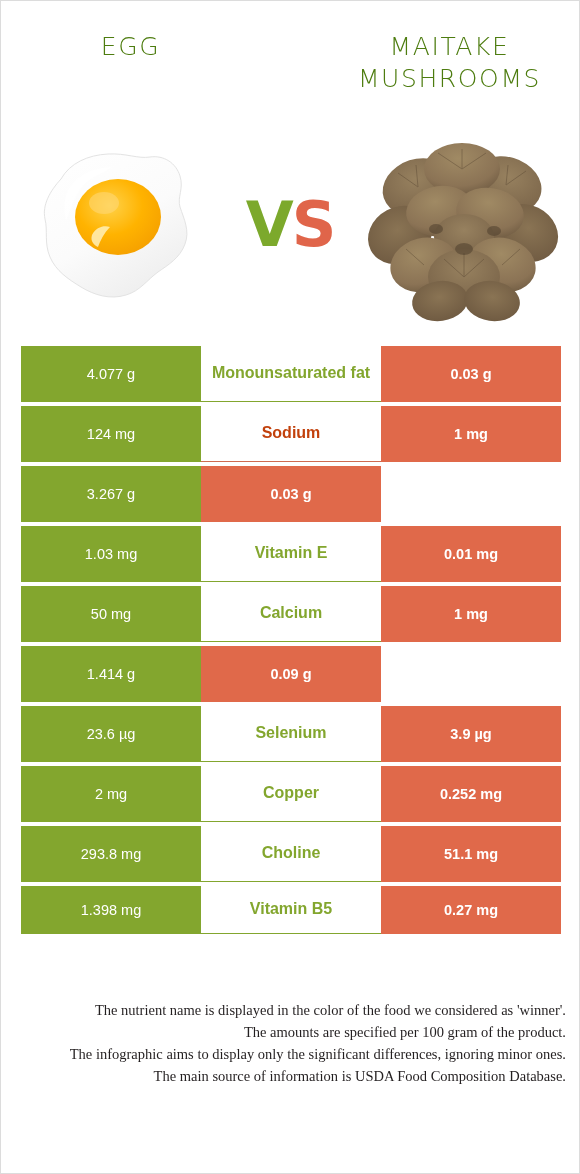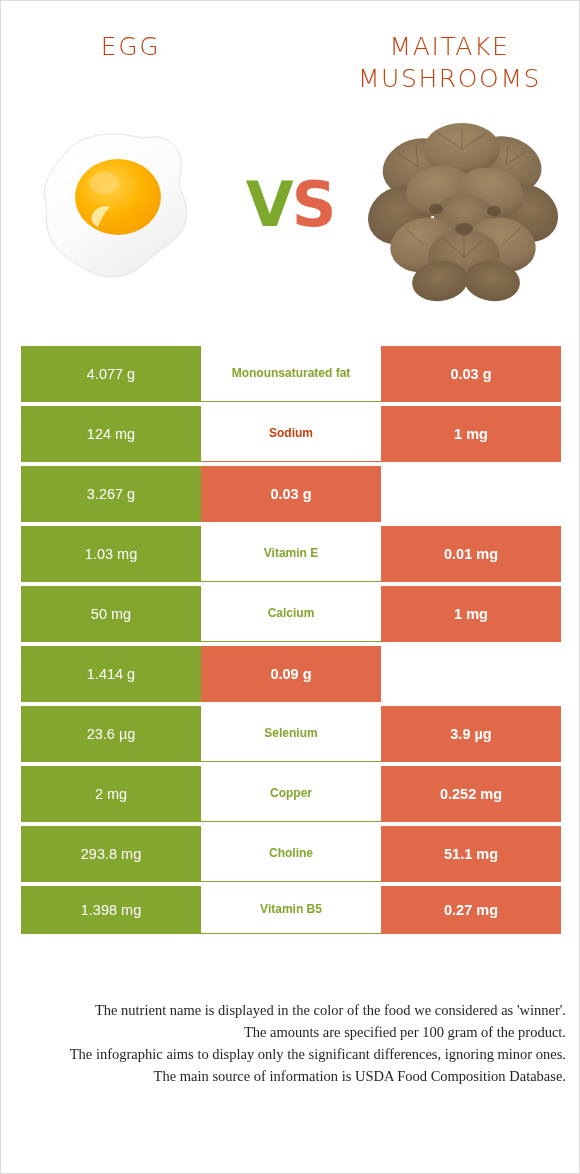--- a/index.html
+++ b/index.html
@@ -35,30 +35,30 @@
   .title-cell {
     flex: 1;
     text-align: center;
   }
   .title-cell.left { padding-right: 40px; }
   .title-cell.right { padding-left: 20px; }
   .food-title {
     font-size: 25px;
     font-weight: 300;
     letter-spacing: 1.6px;
-    color: #c2410c;
+    color: #4d7c0f;
     text-transform: uppercase;
     line-height: 1.28;
     font-family: "DejaVu Sans", sans-serif;
     font-stretch: normal;
   }
 
   .images-row {
     position: absolute;
-    top: 96px;
+    top: 116px;
     left: 0;
     width: 100%;
     height: 215px;
     display: flex;
     align-items: center;
     justify-content: center;
   }
   .img-slot {
     flex: 1;
     display: flex;
@@ -110,21 +110,21 @@
   .cell.right-val {
     width: 180px;
     background: #E0694A;
     color: #ffffff;
     font-weight: bold;
   }
   .cell.name {
     width: 180px;
     background: #ffffff;
     font-weight: bold;
-    font-size: 12px;
+    font-size: 16px;
     text-align: center;
     padding: 0 6px;
     line-height: 1.15;
     border-bottom: 1px solid transparent;
   }
   .row.win-egg .cell.name { color: #83A62E; border-bottom-color: #83A62E; }
   .row.win-mushroom .cell.name { color: #c2410c; border-bottom-color: #CF6B51; }
   .row:last-child .cell { margin-bottom: 8px; }
 
   

